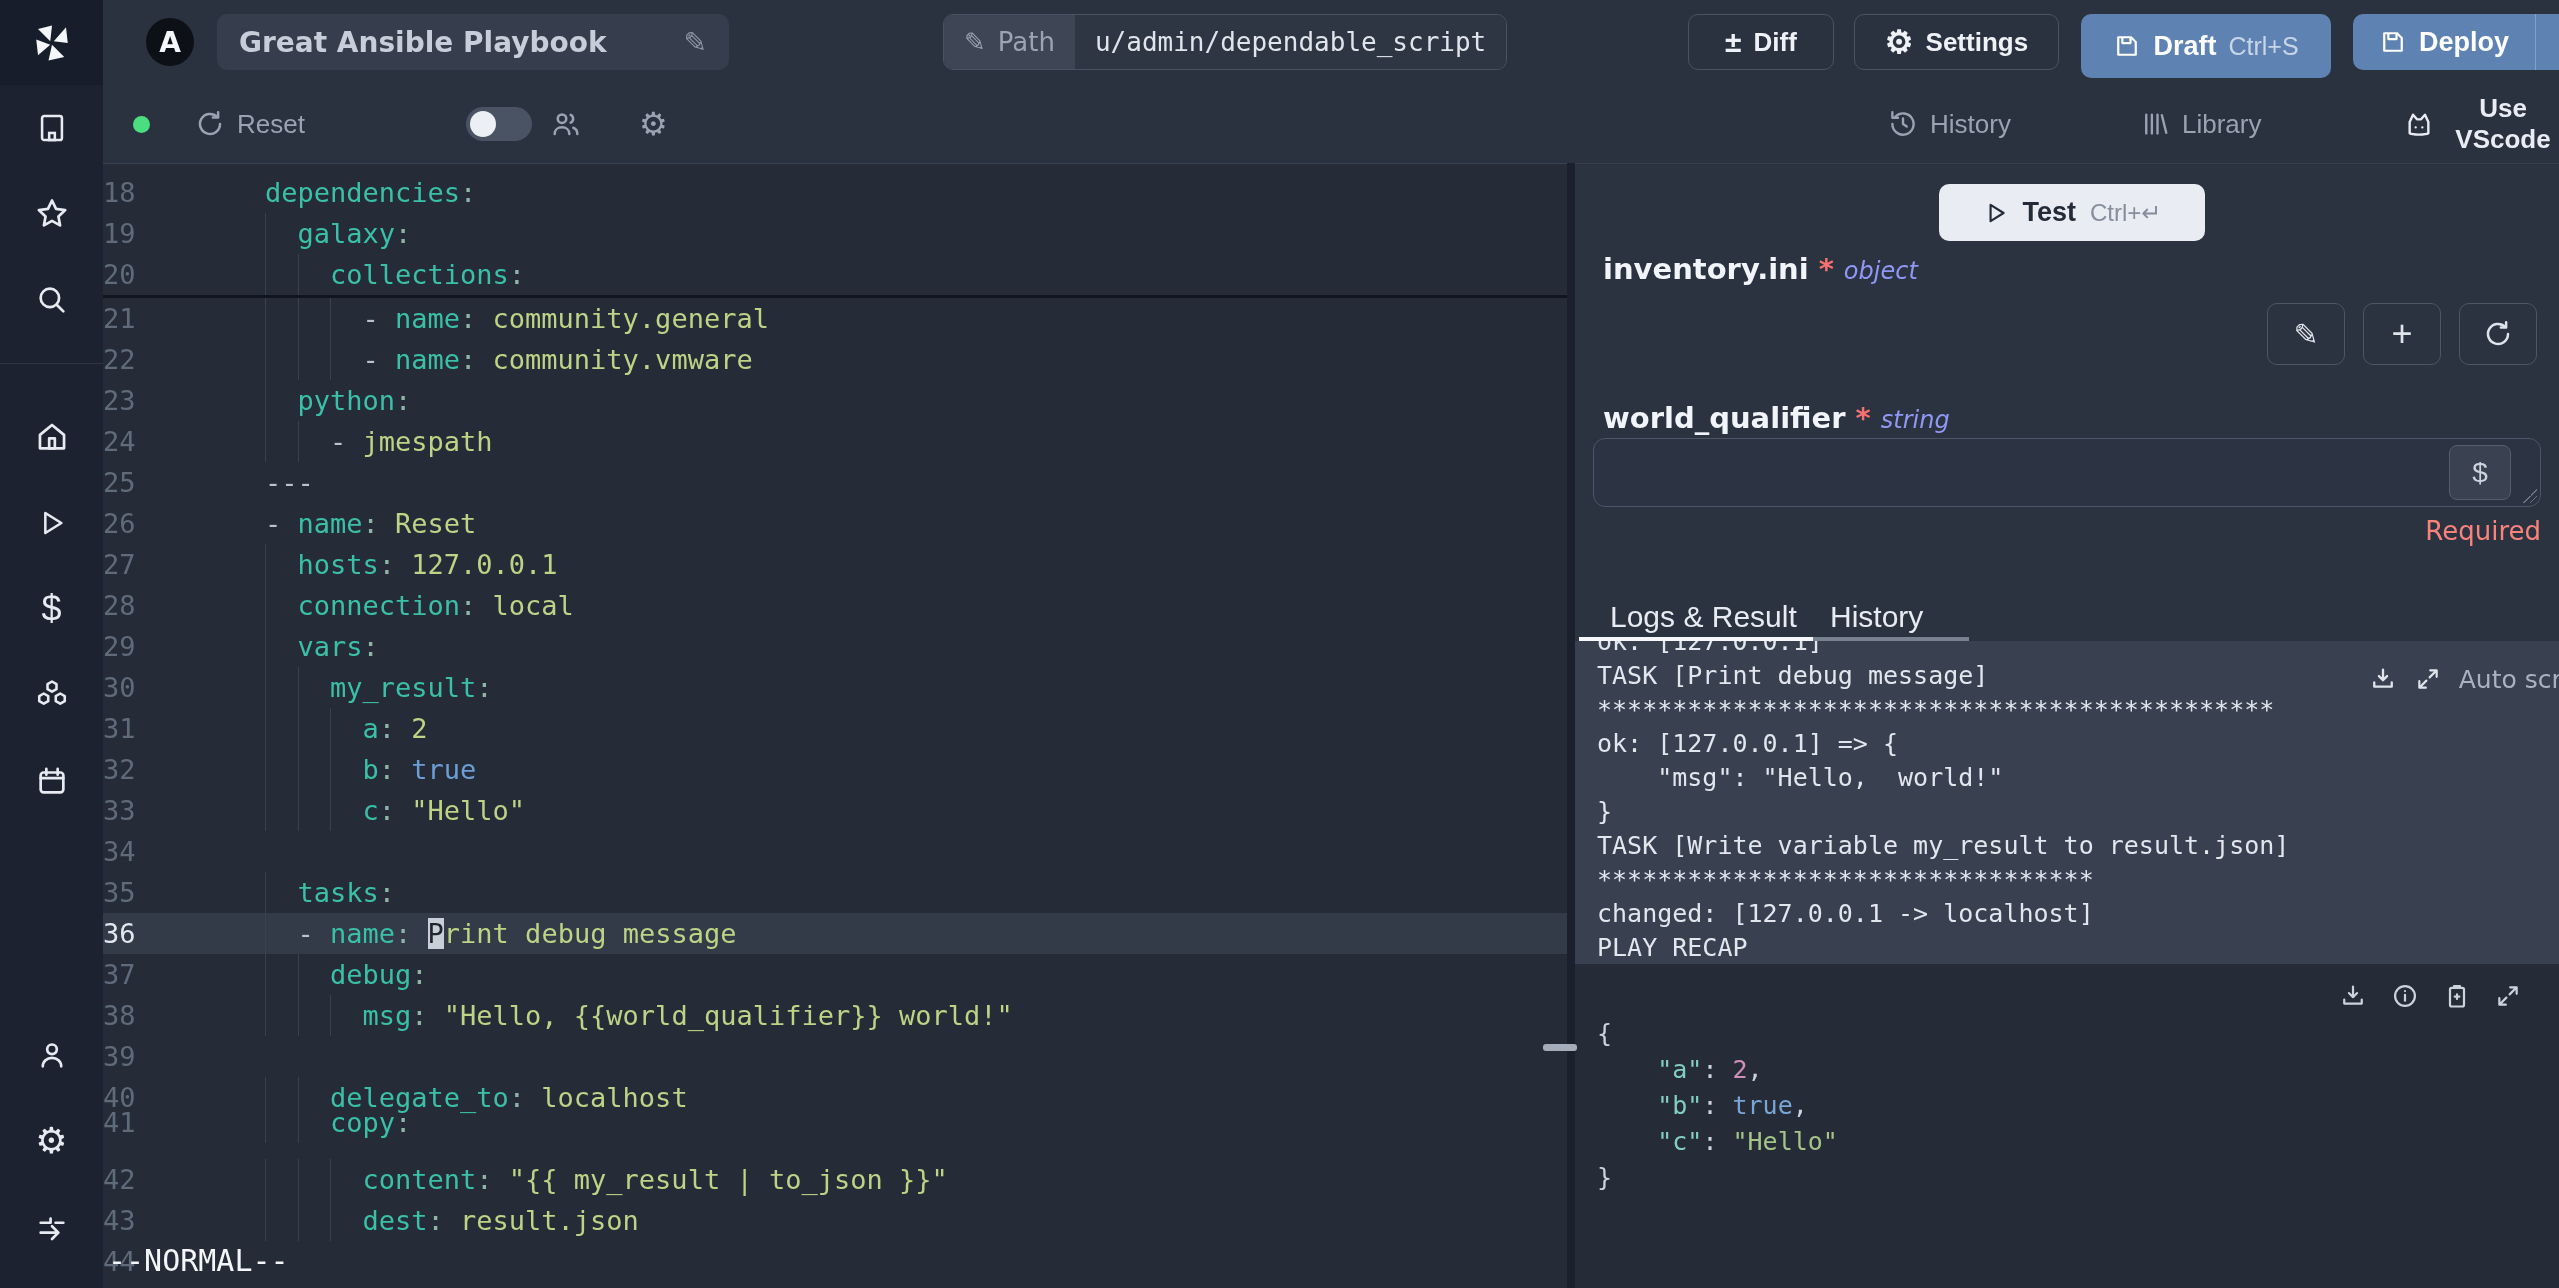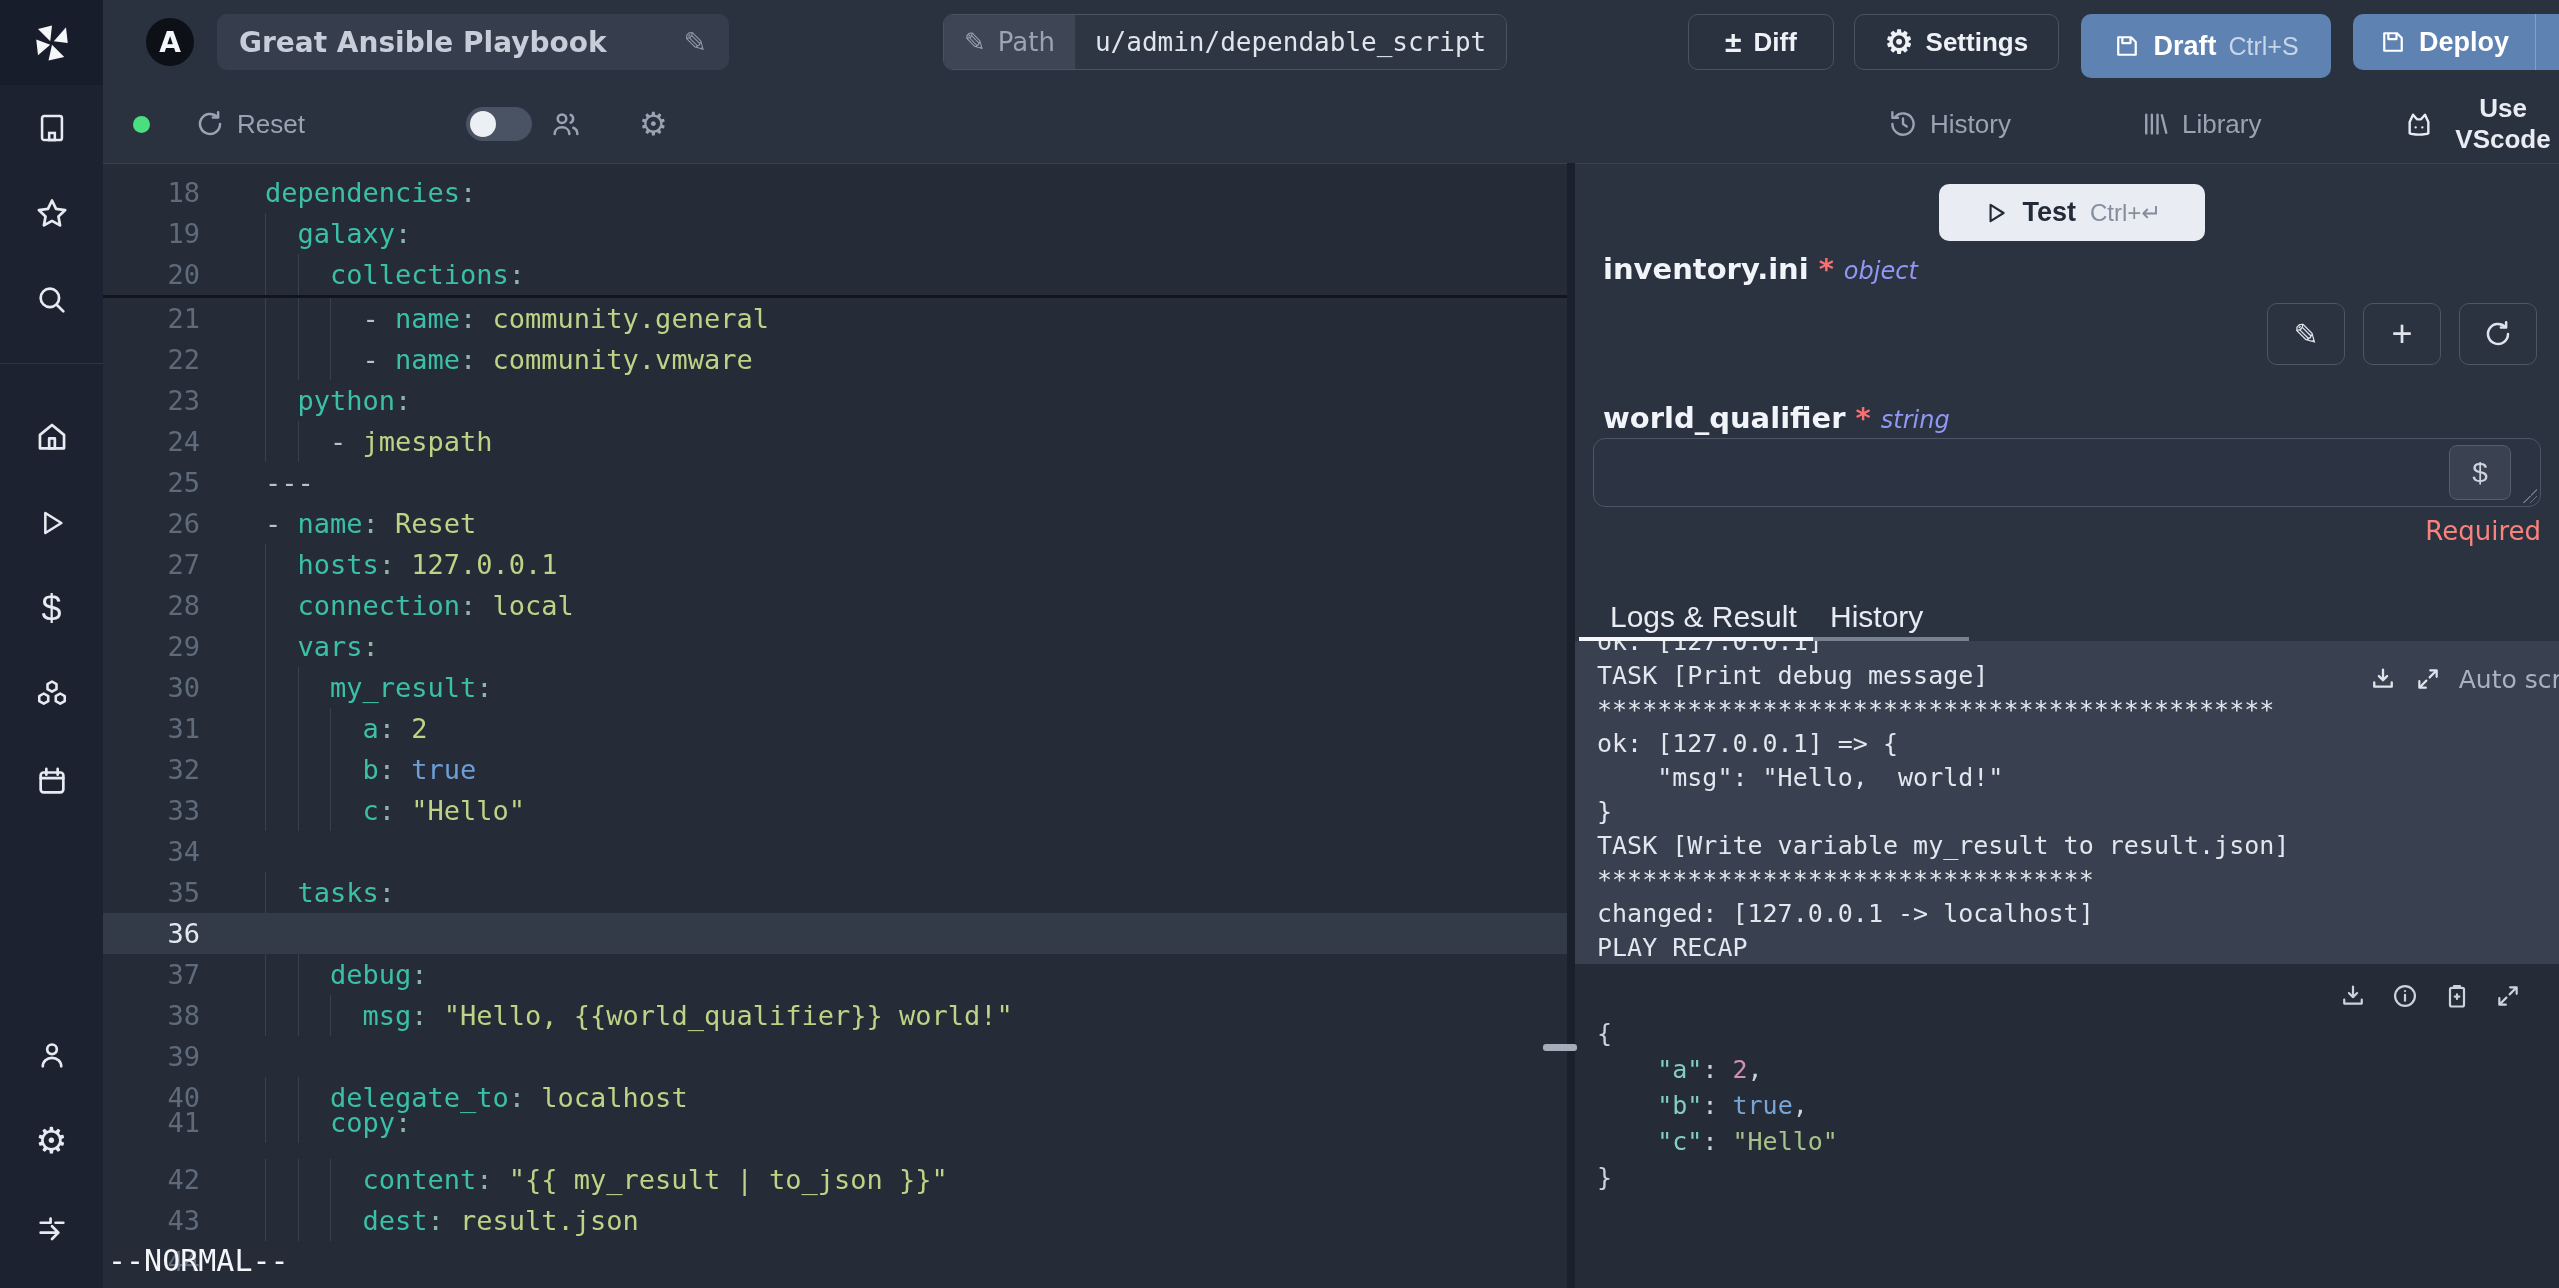--- a/index.html
+++ b/index.html
@@ -36,21 +36,21 @@
   .dot { position:absolute; left:30px; top:31px; width:17px; height:17px; border-radius:50%; background:#4ade80; }
   .sub-item { position:absolute; top:0; height:78px; display:flex; align-items:center; gap:12px; color:#99a3b2; font-size:26px; background:none; border:none; cursor:pointer; }
   #toggle { position:absolute; left:363px; top:22px; width:66px; height:34px; border-radius:17px; background:#4a5364; border:none; cursor:pointer; }
   #toggle .knob { position:absolute; left:4px; top:4px; width:26px; height:26px; border-radius:50%; background:#eceff3; }
   .gear-glyph { font-size:32px; line-height:1; }
 
   
   #editor { position:absolute; left:103px; top:163px; width:1464px; height:1125px; background:#262c37; border-top:1px solid #3a4150; overflow:hidden; cursor:text; }
   .crow { position:absolute; left:0; width:1464px; height:41px; }
   .crow.active { background:#333a48; }
-  .crow .ln { position:absolute; left:0; top:0; width:97px; height:41px; text-align:right; color:#5f6b7b; font-size:27px; line-height:41px; font-family:"DejaVu Sans Mono","Liberation Mono",monospace; }
+  .crow .ln { position:absolute; left:0; top:0; width:97px; height:41px; color:#5f6b7b; font-size:27px; line-height:41px; font-family:"DejaVu Sans Mono","Liberation Mono",monospace; }
   .crow.active .ln { color:#e3e8ee; }
   .crow .code { position:absolute; left:162px; top:0; height:41px; line-height:41px; font-size:27px; font-family:"DejaVu Sans Mono","Liberation Mono",monospace; white-space:pre; }
   .tk-k { color:#3bc0a8; }
   .tk-v { color:#bdd385; }
   .tk-p { color:#8fb5ab; }
   .tk-d { color:#b9c2cd; }
   .tk-b { color:#6d9ed8; }
   .tk-cur { background:#c9cfd9; color:#20252f; }
   .tk-i { display:inline-block; width:2ch; background:linear-gradient(90deg,#39414f 1px,transparent 1px); }
   #sticky-sep { position:absolute; left:0; top:131px; width:1464px; height:3px; background:#10151f; }
@@ -377,20 +377,21 @@
       <div class="crow" style="top: 667px;">
         <span class="ln">34</span>
         <span class="code"></span>
       </div>
       <div class="crow" style="top: 708px;">
         <span class="ln">35</span>
         <span class="code"><span class="tk-i">  </span><span class="tk-k">tasks</span><span class="tk-p">:</span></span>
       </div>
       <div class="crow active" style="top: 749px;">
         <span class="ln">36</span>
+        <span class="code"><span class="tk-i">  </span><span class="tk-d">- </span><span class="tk-k">name</span><span class="tk-p">:</span><span class="tk-p"> </span><span class="tk-cur">P</span><span class="tk-v">rint debug message</span></span>
       </div>
       <div class="crow" style="top: 790px;">
         <span class="ln">37</span>
         <span class="code"><span class="tk-i">  </span><span class="tk-i">  </span><span class="tk-k">debug</span><span class="tk-p">:</span></span>
       </div>
       <div class="crow" style="top: 831px;">
         <span class="ln">38</span>
         <span class="code"><span class="tk-i">  </span><span class="tk-i">  </span><span class="tk-i">  </span><span class="tk-k">msg</span><span class="tk-p">:</span><span class="tk-v"> "Hello, {{world_qualifier}} world!"</span></span>
       </div>
       <div class="crow" style="top: 872px;">

